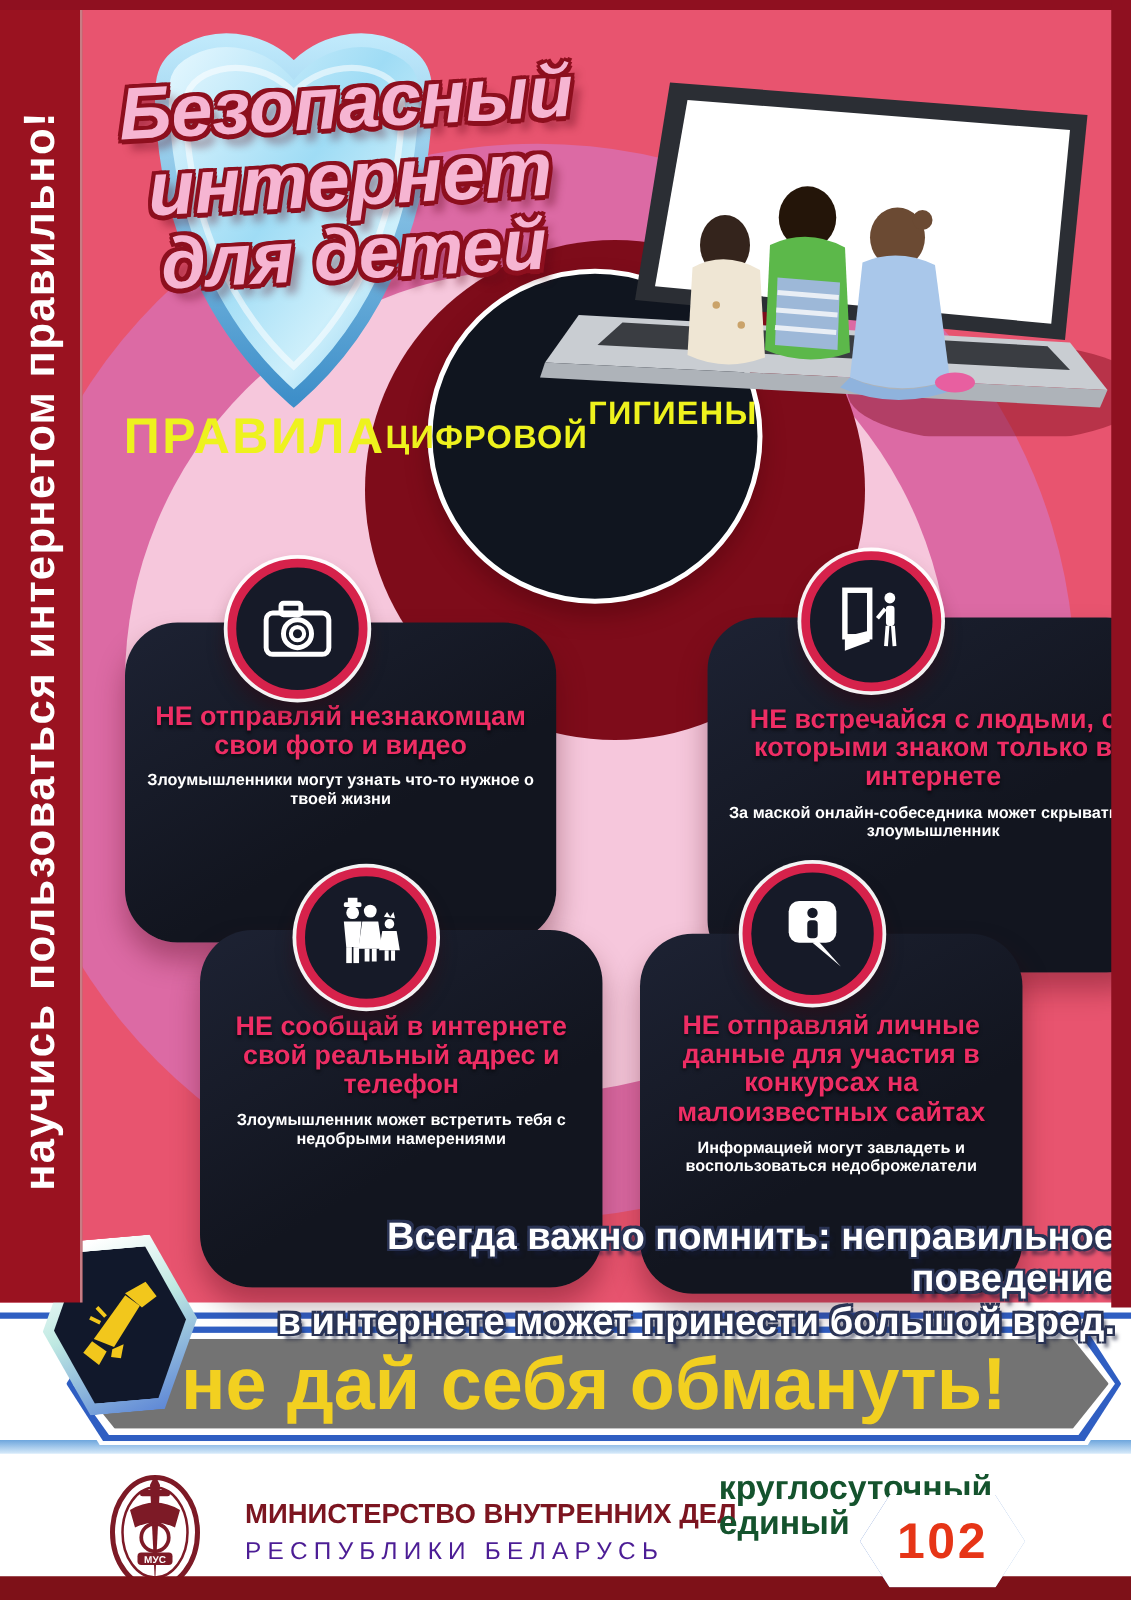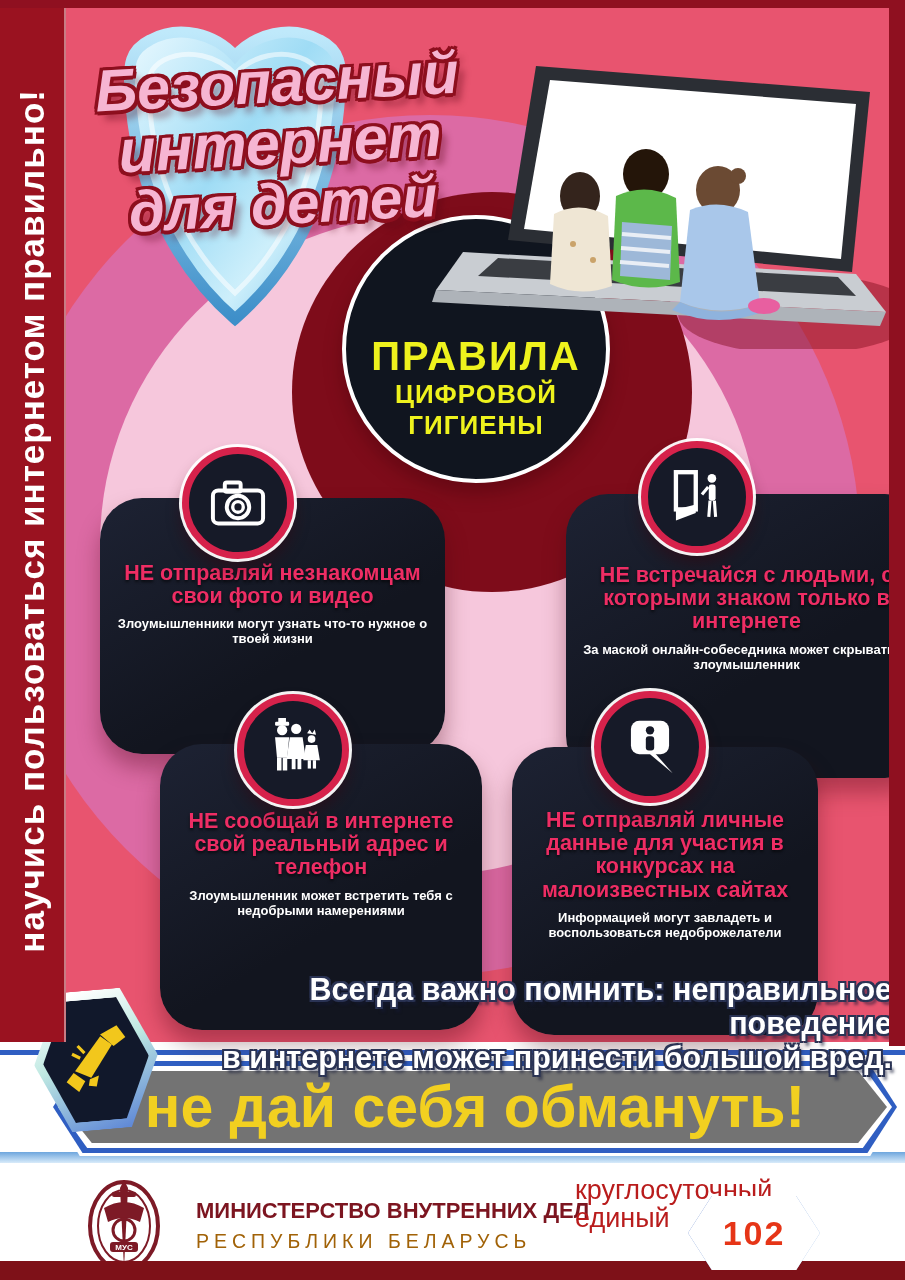--- a/index.html
+++ b/index.html
@@ -31,21 +31,21 @@
   .title .t2{font-size:61px;}
   .title .t3{font-size:58px;}
   .title div{text-shadow:
      -3px -3px 0 #8d0f1e, 3px -3px 0 #8d0f1e,-3px 3px 0 #8d0f1e,3px 3px 0 #8d0f1e,
      -3px 0 0 #8d0f1e,3px 0 0 #8d0f1e,0 -3px 0 #8d0f1e,0 4px 0 #8d0f1e,
      7px 9px 7px rgba(90,5,20,.4);}
   
   .laptop{left:408px;top:14px;z-index:3;}
   
   .center-circle{left:342px;top:215px;width:260px;height:260px;background:#10151f;
-    border:4px solid #ffffff;z-index:2;display:flex;flex-direction:column;
+    border:4px solid #ffffff;z-index:2;display:flex;flex-direction:row;
     align-items:center;justify-content:flex-end;text-align:center;color:#eef21d;
     box-shadow:0 10px 18px rgba(60,0,10,.35);}
   .center-circle .c1{font-size:40px;font-weight:bold;letter-spacing:2px;}
   .center-circle .c2,.center-circle .c3{font-size:26px;font-weight:bold;letter-spacing:1px;}
   .center-circle .c3{margin-bottom:38px;}
   
   .card{background:linear-gradient(150deg,#1d2233,#12151f 60%);border-radius:42px;z-index:4;
     box-shadow:0 14px 22px rgba(70,0,15,.35);display:flex;flex-direction:column;
     align-items:center;text-align:center;color:#fff;}
   .card .heading{color:#ee2d64;font-weight:bold;font-size:21.5px;line-height:1.08;
@@ -76,27 +76,27 @@
   .badge{left:34px;top:990px;width:124px;height:140px;z-index:4;transform:rotate(-5deg);}
   .hex{position:absolute;inset:0;clip-path:polygon(26% 0,74% 0,100% 50%,74% 100%,26% 100%,0 50%);}
   .h1{background:linear-gradient(160deg,#ffffff 10%,#bfe9e2 45%,#5c85d6 95%);}
   .h2{inset:9px;background:#11182b;display:flex;align-items:center;justify-content:center;}
   .under-strip{left:0;top:1152px;width:905px;height:11px;z-index:2;
     background:linear-gradient(180deg,#6ea6dd,#d8ebfa);}
   
   .emblem{left:68px;top:1178px;z-index:3;}
   .ministry{left:196px;top:1198px;width:400px;z-index:3;}
   .ministry .m1{color:#7c1520;font-weight:bold;font-size:22px;}
-  .ministry .m2{color:#a16207;font-size:19.5px;letter-spacing:5px;margin-top:6px;}
-  .hotline{left:575px;top:1176px;width:320px;z-index:3;color:#b91c1c;font-weight:normal;
+  .ministry .m2{color:#4c1d95;font-size:19.5px;letter-spacing:5px;margin-top:6px;}
+  .hotline{left:575px;top:1176px;width:320px;z-index:3;color:#14532d;font-weight:bold;
     font-size:27px;line-height:1.04;}
   .hex102{left:688px;top:1196px;width:132px;height:74px;z-index:4;}
   .x1{background:linear-gradient(135deg,#2a57b8,#9cc2ea);}
   .x2{inset:4px;background:#ffffff;display:flex;align-items:center;justify-content:center;}
-  .num102{color:#e63517;font-weight:bold;font-size:34px;letter-spacing:2px;}
+  .num102{color:#e63517;font-weight:bold;font-size:40px;letter-spacing:2px;}
   .hexnarrow{position:absolute;inset:0;clip-path:polygon(18% 0,82% 0,100% 50%,82% 100%,18% 100%,0 50%);}
   .bottom-bar{left:0;top:1261px;width:905px;height:19px;background:#7e1118;z-index:3;}
 </style>
 </head>
 <body>
 
 <div class="poster">
 
   <div class="abs pink-field"></div>
   <div class="abs circle ring-medium"></div>

